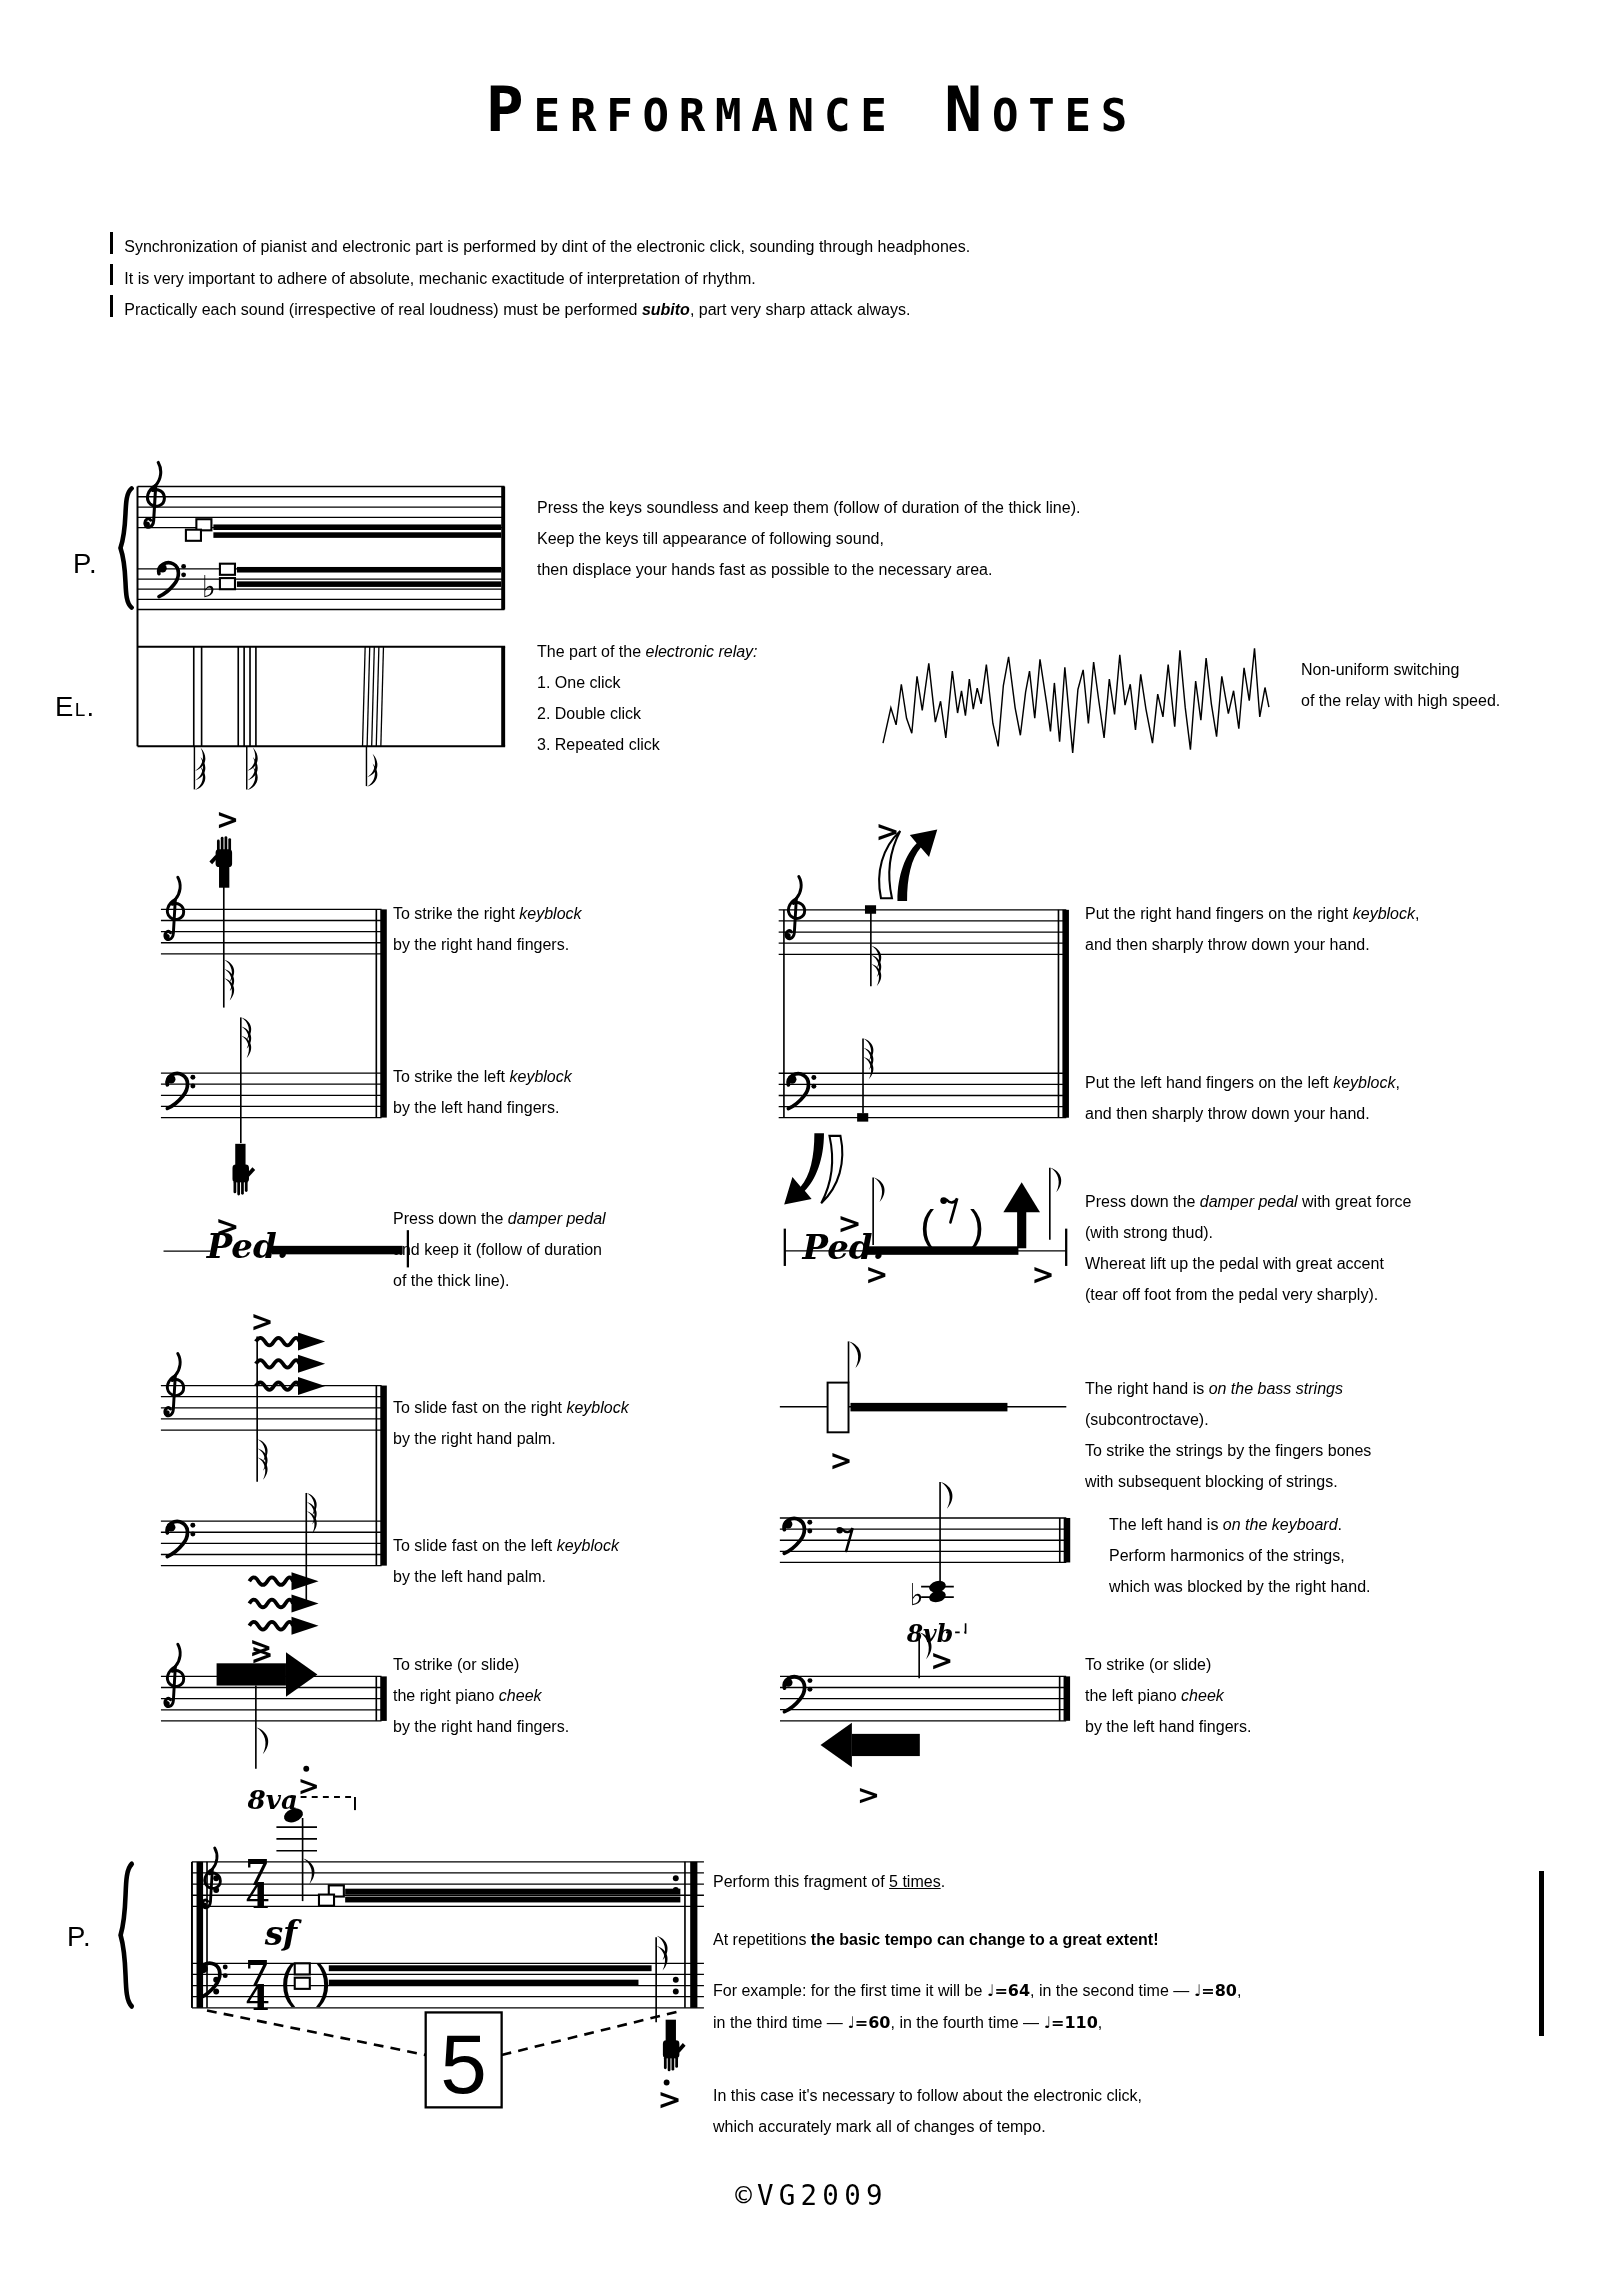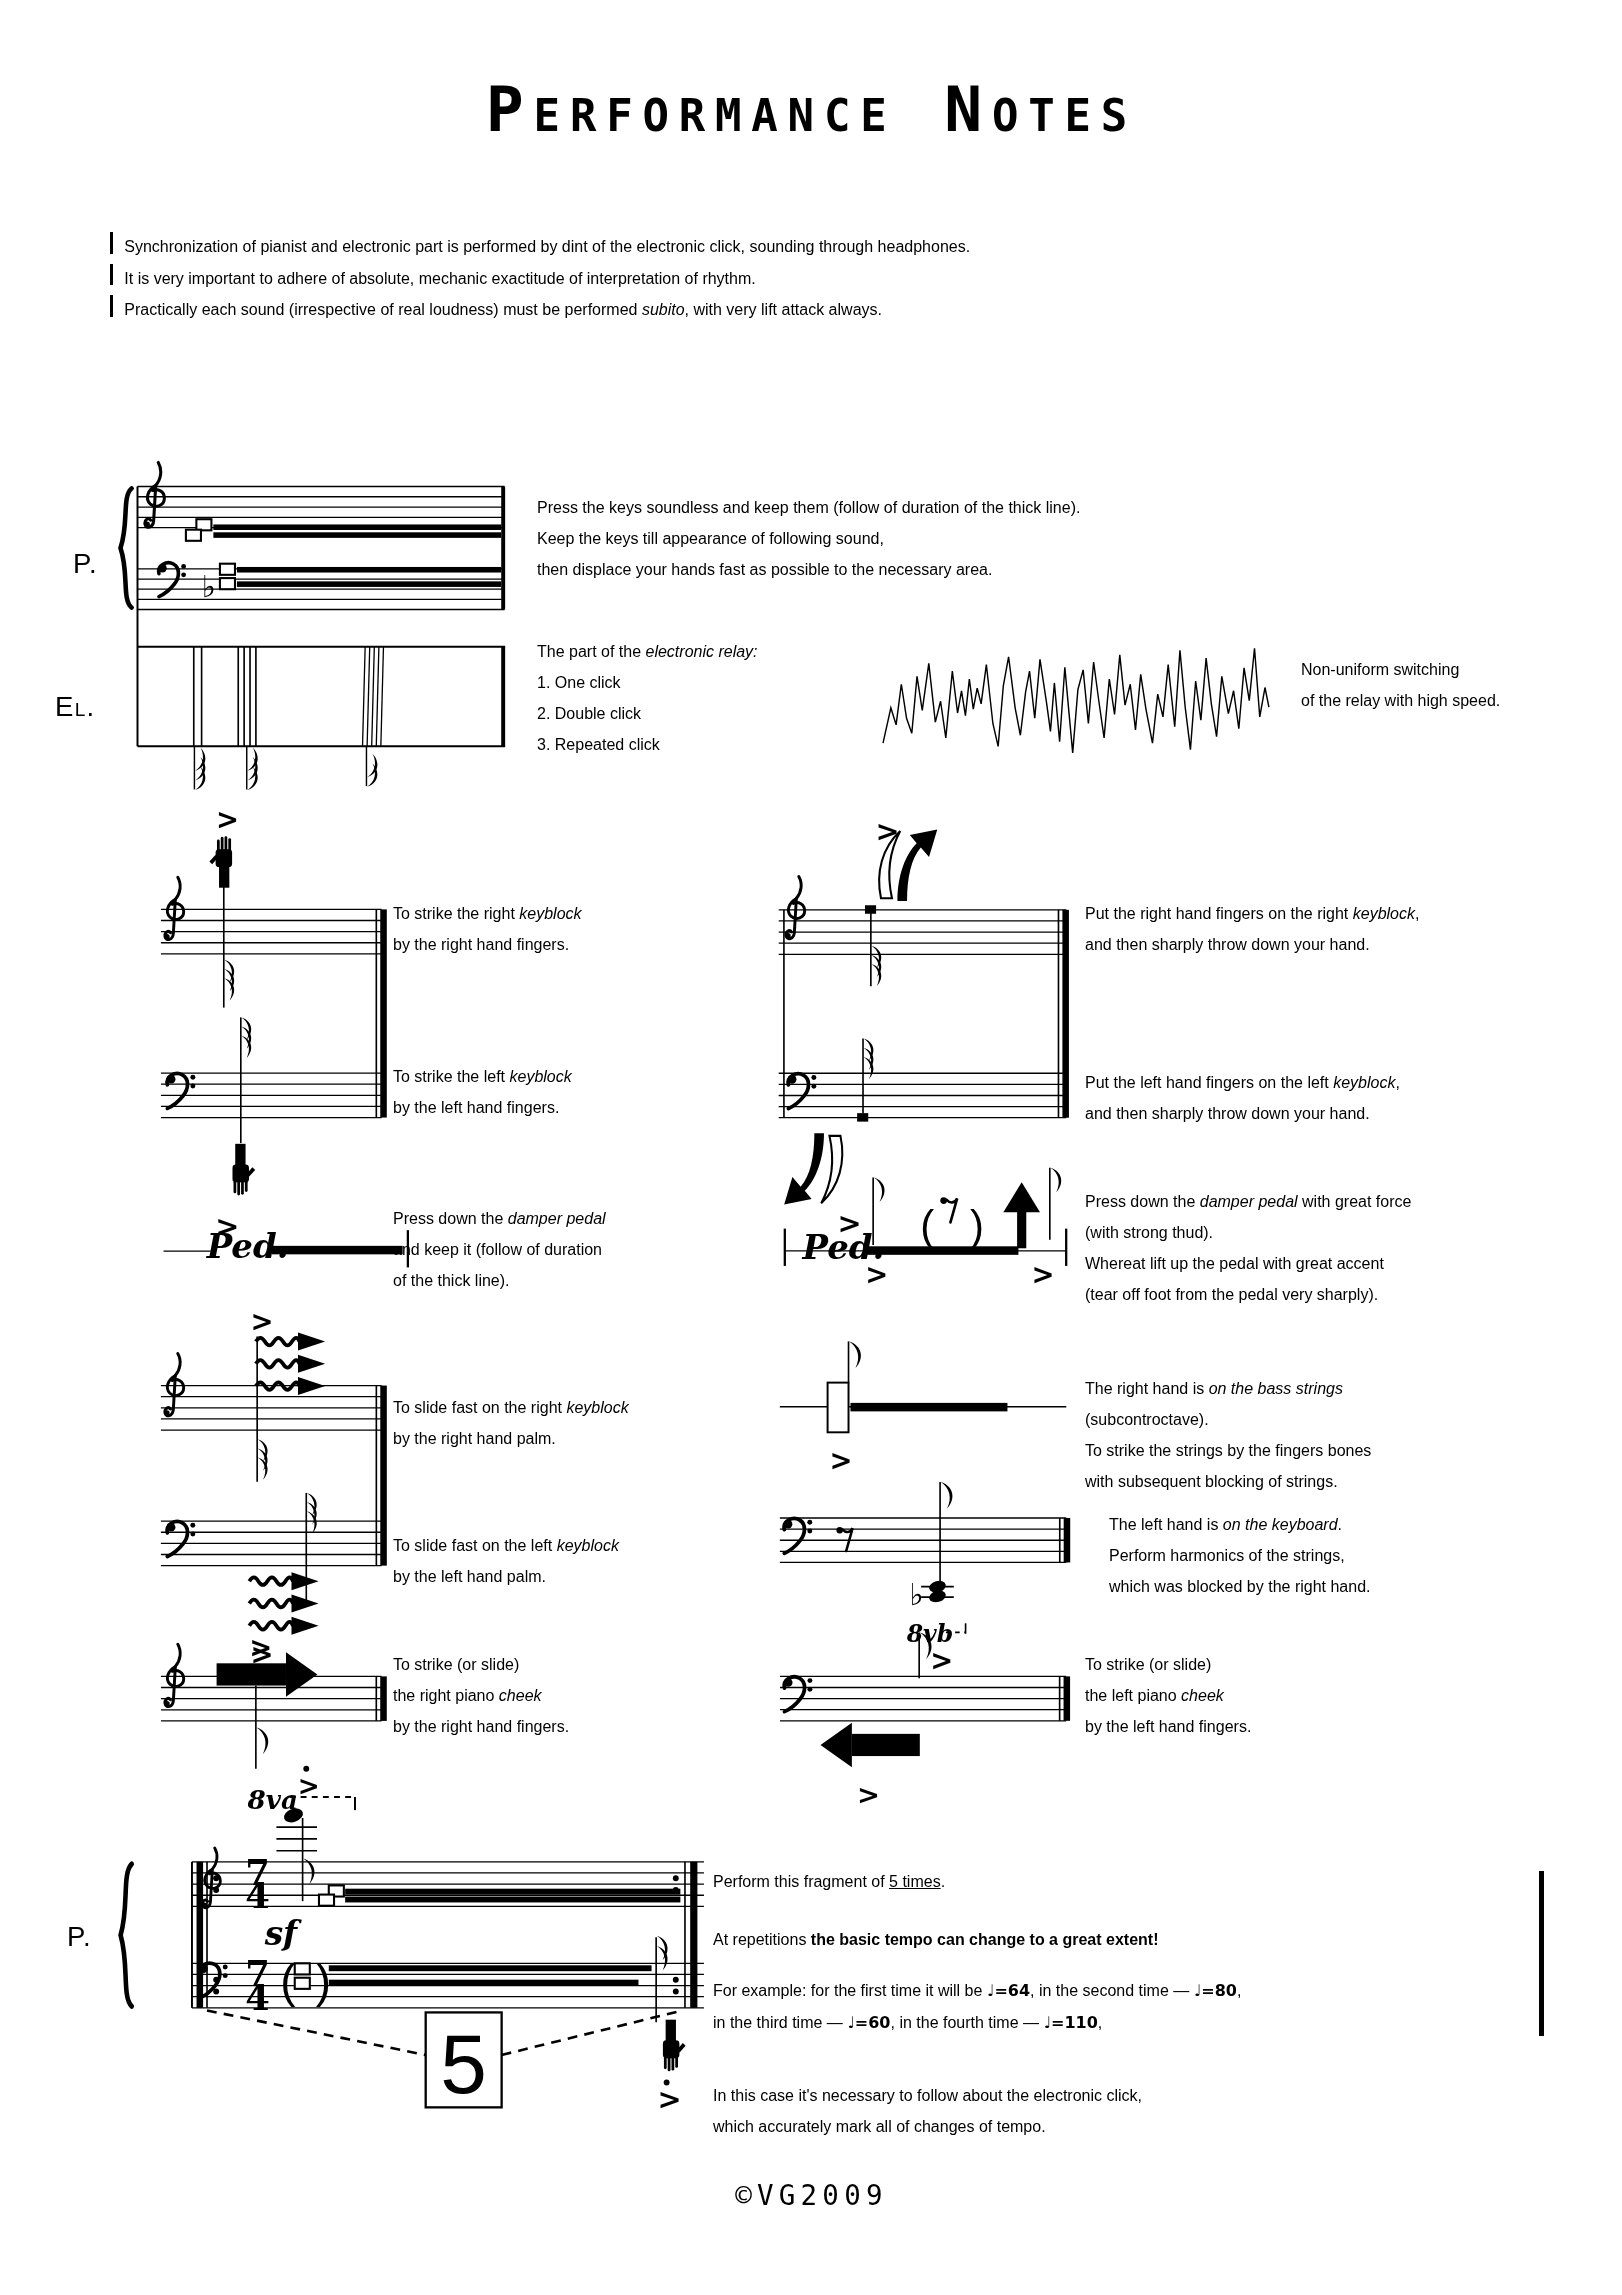--- a/index.html
+++ b/index.html
@@ -1,20 +1,20 @@
 <!DOCTYPE html>
 <html style="font-size:10.5px"><head>
 <meta charset="utf-8">
 <style>
   html,body{margin:0;padding:0;background:#888;}
   .page{position:relative;width:1623px;height:2295px;background:#ffffff;overflow:hidden;color:#000;}
   .t{position:absolute;font-family:"Liberation Sans",sans-serif;font-size:16px;line-height:31px;color:#000;white-space:nowrap;}
   .em{font-style:italic;}
   .bold{font-weight:bold;}
-  .bi{font-weight:normal;font-style:italic;}
+  .bi{font-weight:bold;font-style:italic;}
   .u{text-decoration:underline;}
   .note{font-family:"DejaVu Sans",sans-serif;font-weight:bold;}
   .title{position:absolute;left:0;right:0;top:73px;text-align:center;
          font-family:"DejaVu Sans Mono",monospace;font-variant:small-caps;font-weight:bold;
          font-size:63px;letter-spacing:9.8px;}
   .lbl{position:absolute;font-family:"Liberation Sans",sans-serif;font-size:27.5px;letter-spacing:1.3px;}
   .sc{font-variant:small-caps;}
   .bm{display:inline-block;width:3.3px;height:21.6px;background:#000;margin-right:11px;transform:translateY(2px);}
   .copyright{position:absolute;left:0;right:0;top:2179px;text-align:center;
              font-family:"DejaVu Sans Mono",monospace;font-size:27.5px;letter-spacing:5.2px;}
@@ -82,21 +82,21 @@
     <path id="brace" d="M27 3 C12 16 23 60 10 100 C23 140 12 184 27 197" stroke="#000" stroke-width="7" fill="none" stroke-linecap="round"></path>
     <rect id="sqh" width="23" height="17" fill="#fff" stroke="#000" stroke-width="3.2"></rect>
   </defs>
 </svg>
 
 <div class="title">Performance Notes</div>
 
 <div class="t" style="left:110px;top:230px">
   <div><span class="bm"></span><span>Synchronization of pianist and electronic part is performed by dint of the electronic click, sounding through headphones.</span></div>
   <div><span class="bm"></span><span>It is very important to adhere of absolute, mechanic exactitude of interpretation of rhythm.</span></div>
-  <div><span class="bm"></span><span>Practically each sound (irrespective of real loudness) must be performed </span><span class="bi">subito</span><span>, with very lift attack always.</span></div>
+  <div><span class="bm"></span><span>Practically each sound (irrespective of real loudness) must be performed </span><span class="bi">subito</span><span>, part very sharp attack always.</span></div>
 </div>
 
 <span class="lbl" style="left:73px;top:548px">P.</span>
 <span class="lbl sc" style="left:55px;top:691px">El.</span>
 
 <svg style="left:59px;top:432px" width="471" height="406" viewBox="0 0 720 620">
   <use href="#brace" transform="translate(84,83) scale(1,0.94)"></use>
   <line x1="120" y1="83" x2="120" y2="480" stroke="#000" stroke-width="3"></line>
   <g stroke="#000" stroke-width="2">
     <line x1="120" y1="83" x2="681" y2="83"></line>

